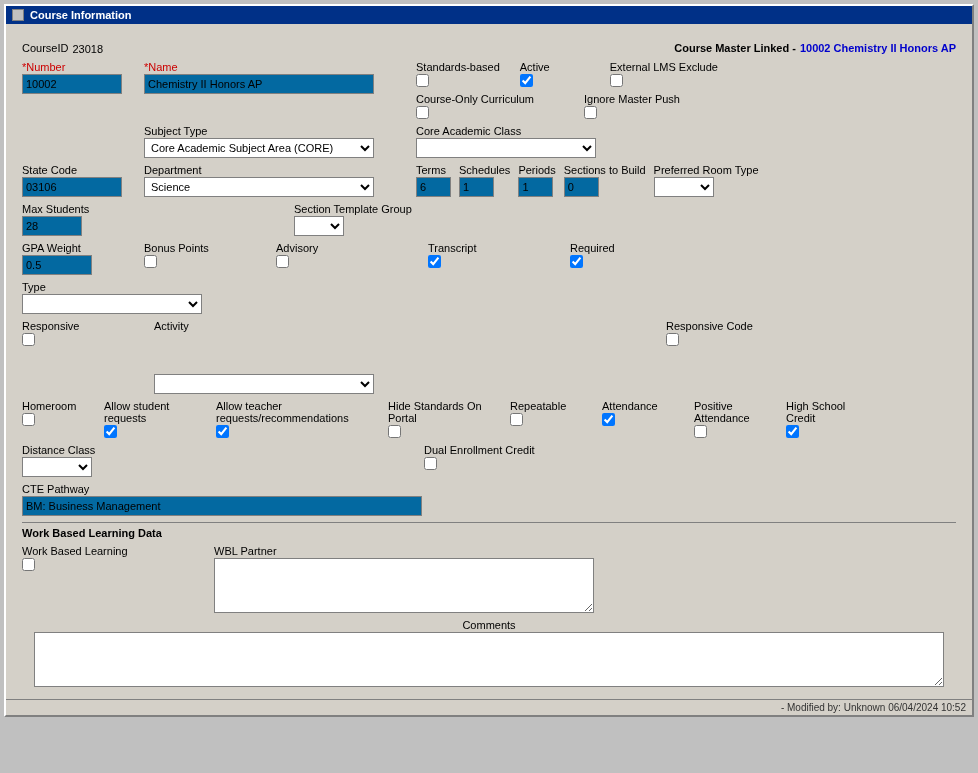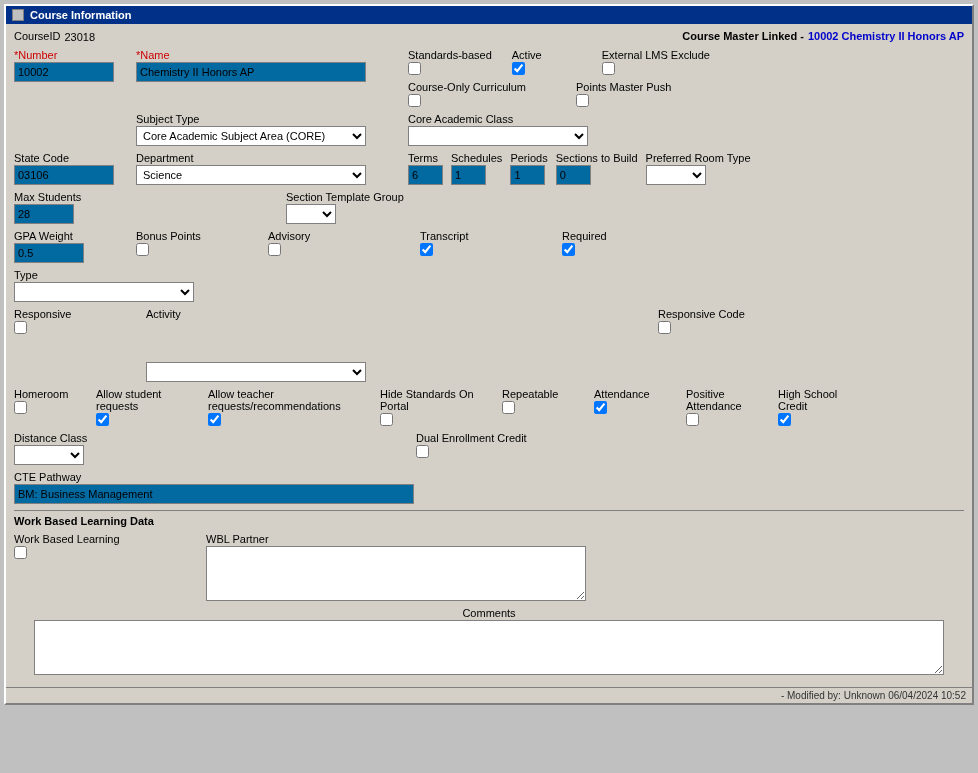--- a/index.html
+++ b/index.html
@@ -31,22 +31,23 @@
       gap: 6px;
     }
     .panel-header-icon {
       width: 12px;
       height: 12px;
       background: #c0c0c0;
       border: 1px solid #808080;
       display: inline-block;
     }
     .panel-body {
-      padding: 6px 8px;
+      padding: 6px 16px;
       background: #d4d0c8;
+      margin-top: 12px;
     }
     .field-group {
       display: flex;
       flex-direction: column;
     }
     label {
       font-size: 11px;
       color: #000;
       margin-bottom: 1px;
     }
@@ -152,21 +153,21 @@
               <label>External LMS Exclude</label>
               <input type="checkbox" style="">
             </div>
           </div>
           <div style="display:flex; gap:20px; margin-top:4px;">
             <div class="field-group" style="align-items:flex-start;">
               <label>Course-Only Curriculum</label>
               <input type="checkbox" style="">
             </div>
             <div class="field-group" style="align-items:flex-start; margin-left:30px;">
-              <label>Points Master Push</label>
+              <label>Ignore Master Push</label>
               <input type="checkbox" style="">
             </div>
           </div>
         </div>
       </div>
 
       <div class="row-section">
         <div style="width:110px;"></div>
         <div class="field-group" style="width:240px;">
           <label>Subject Type</label>

